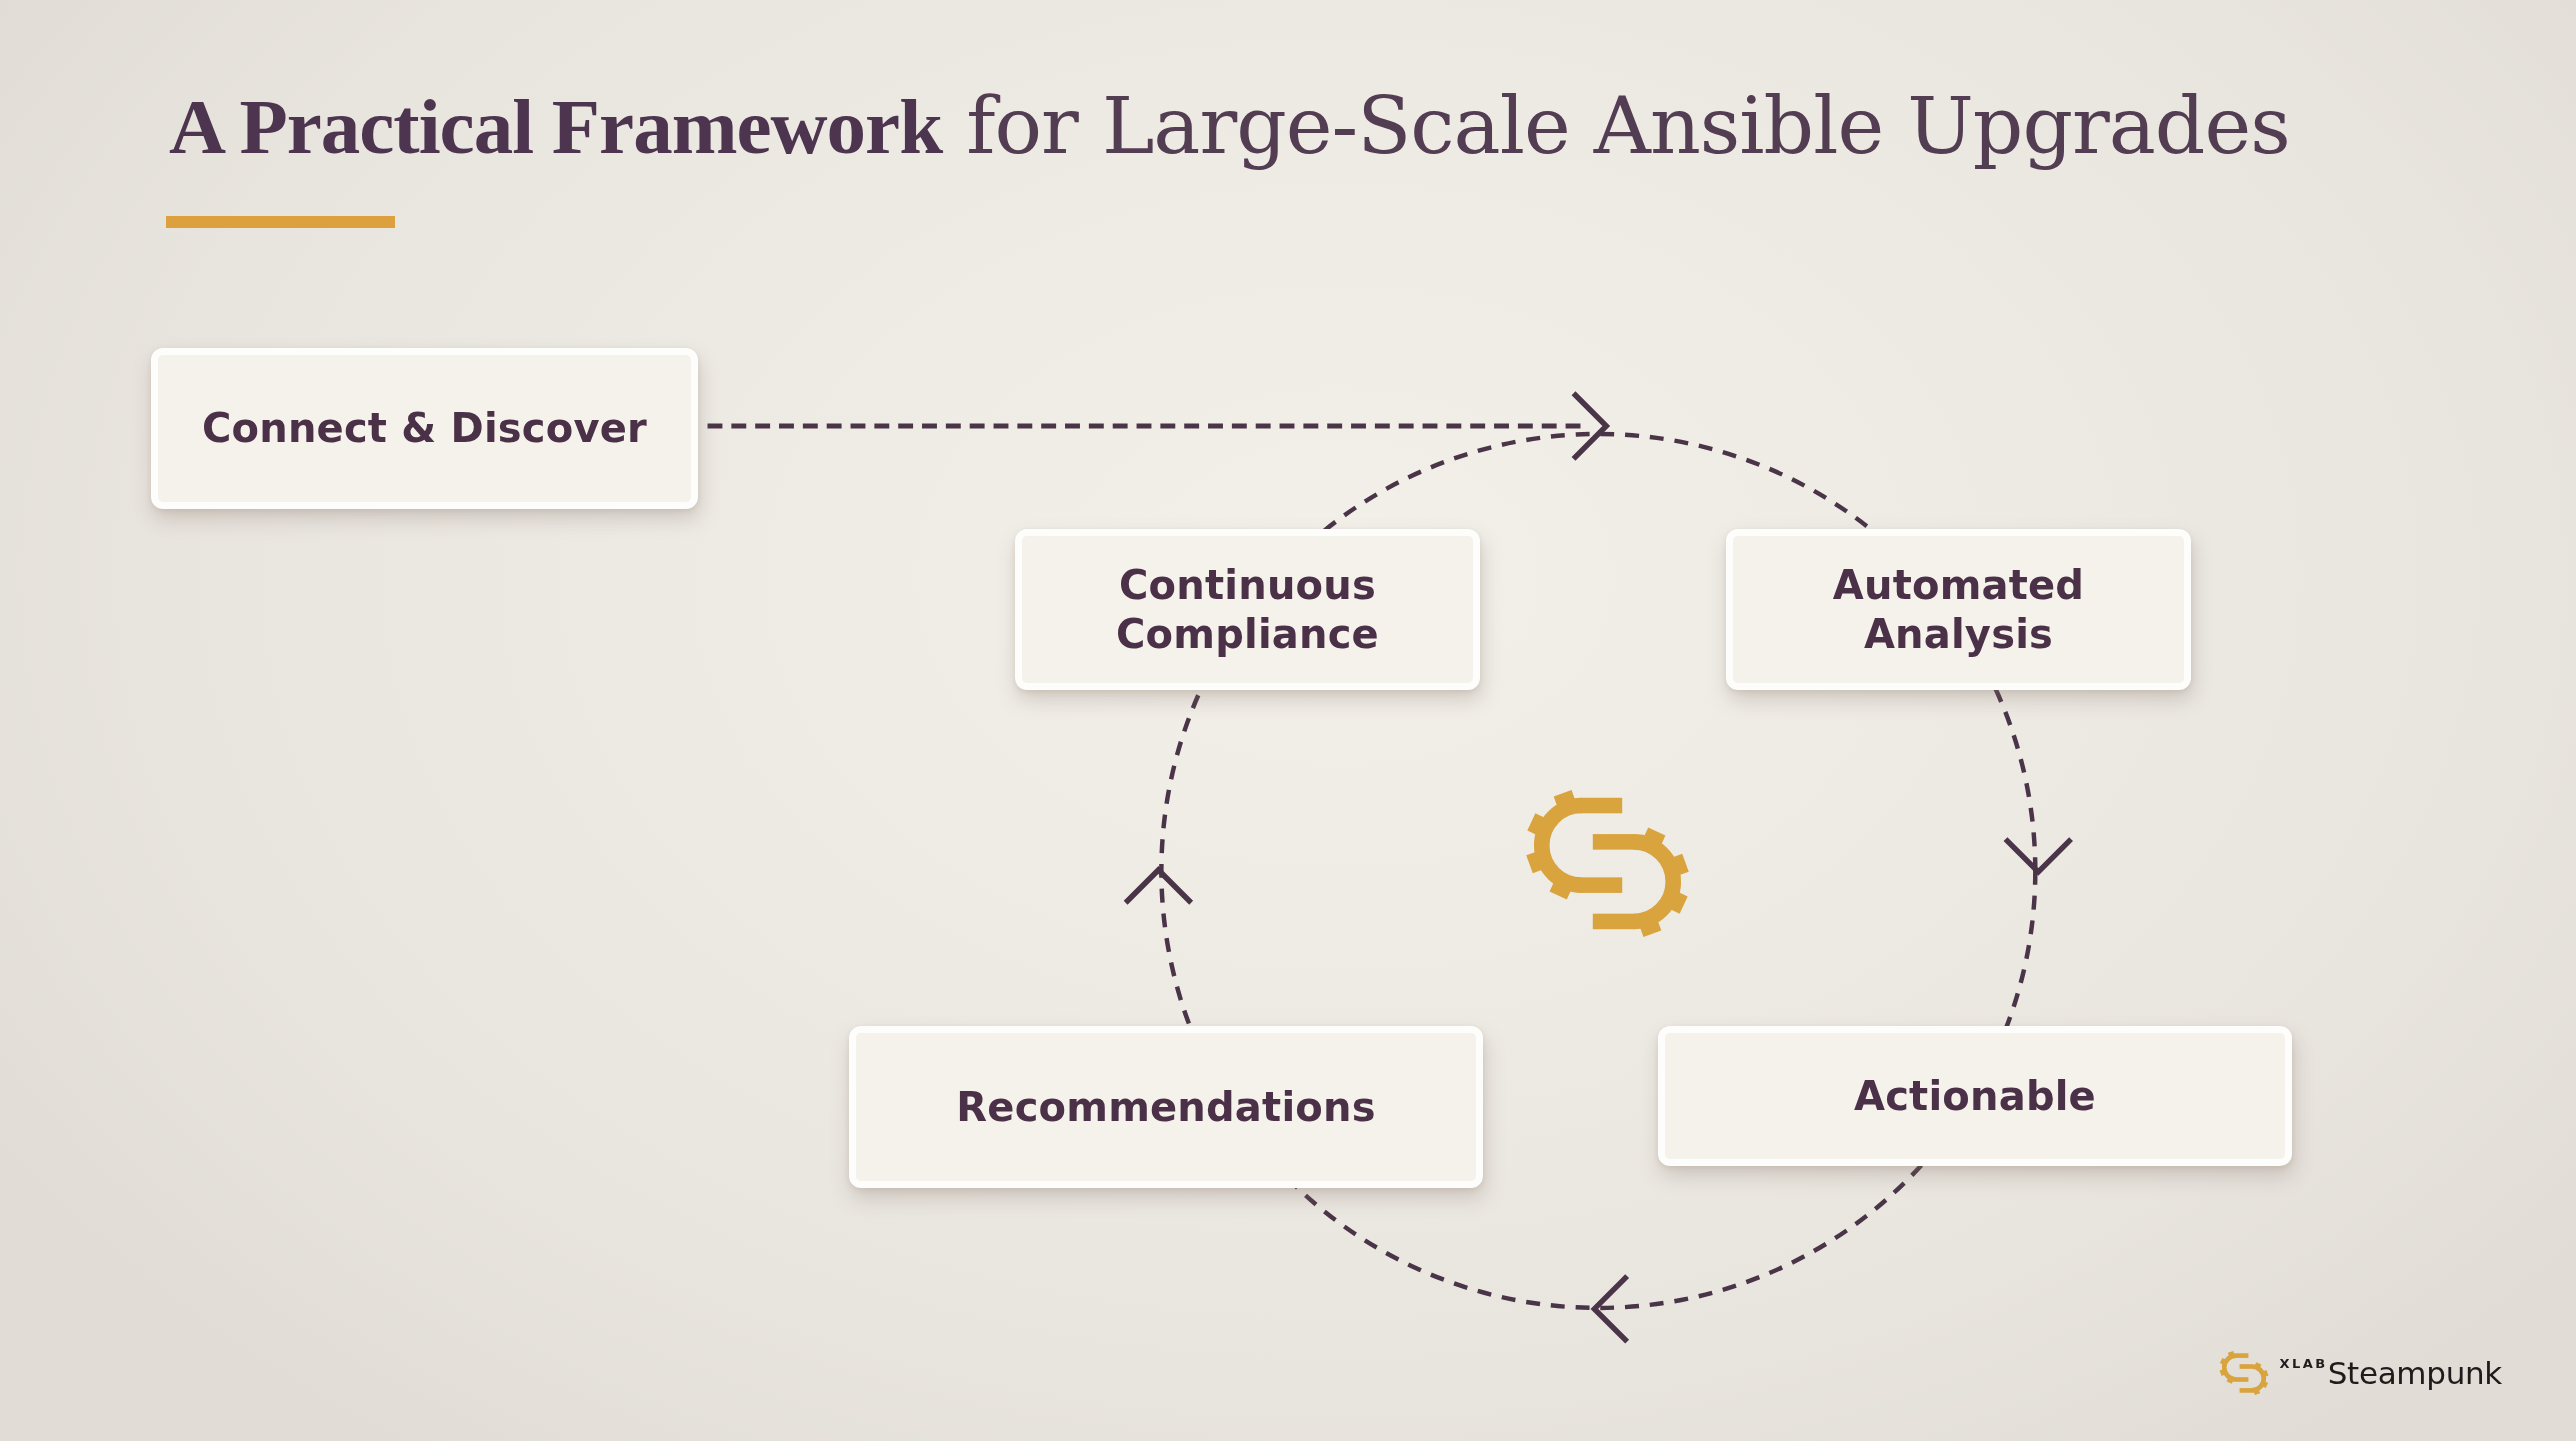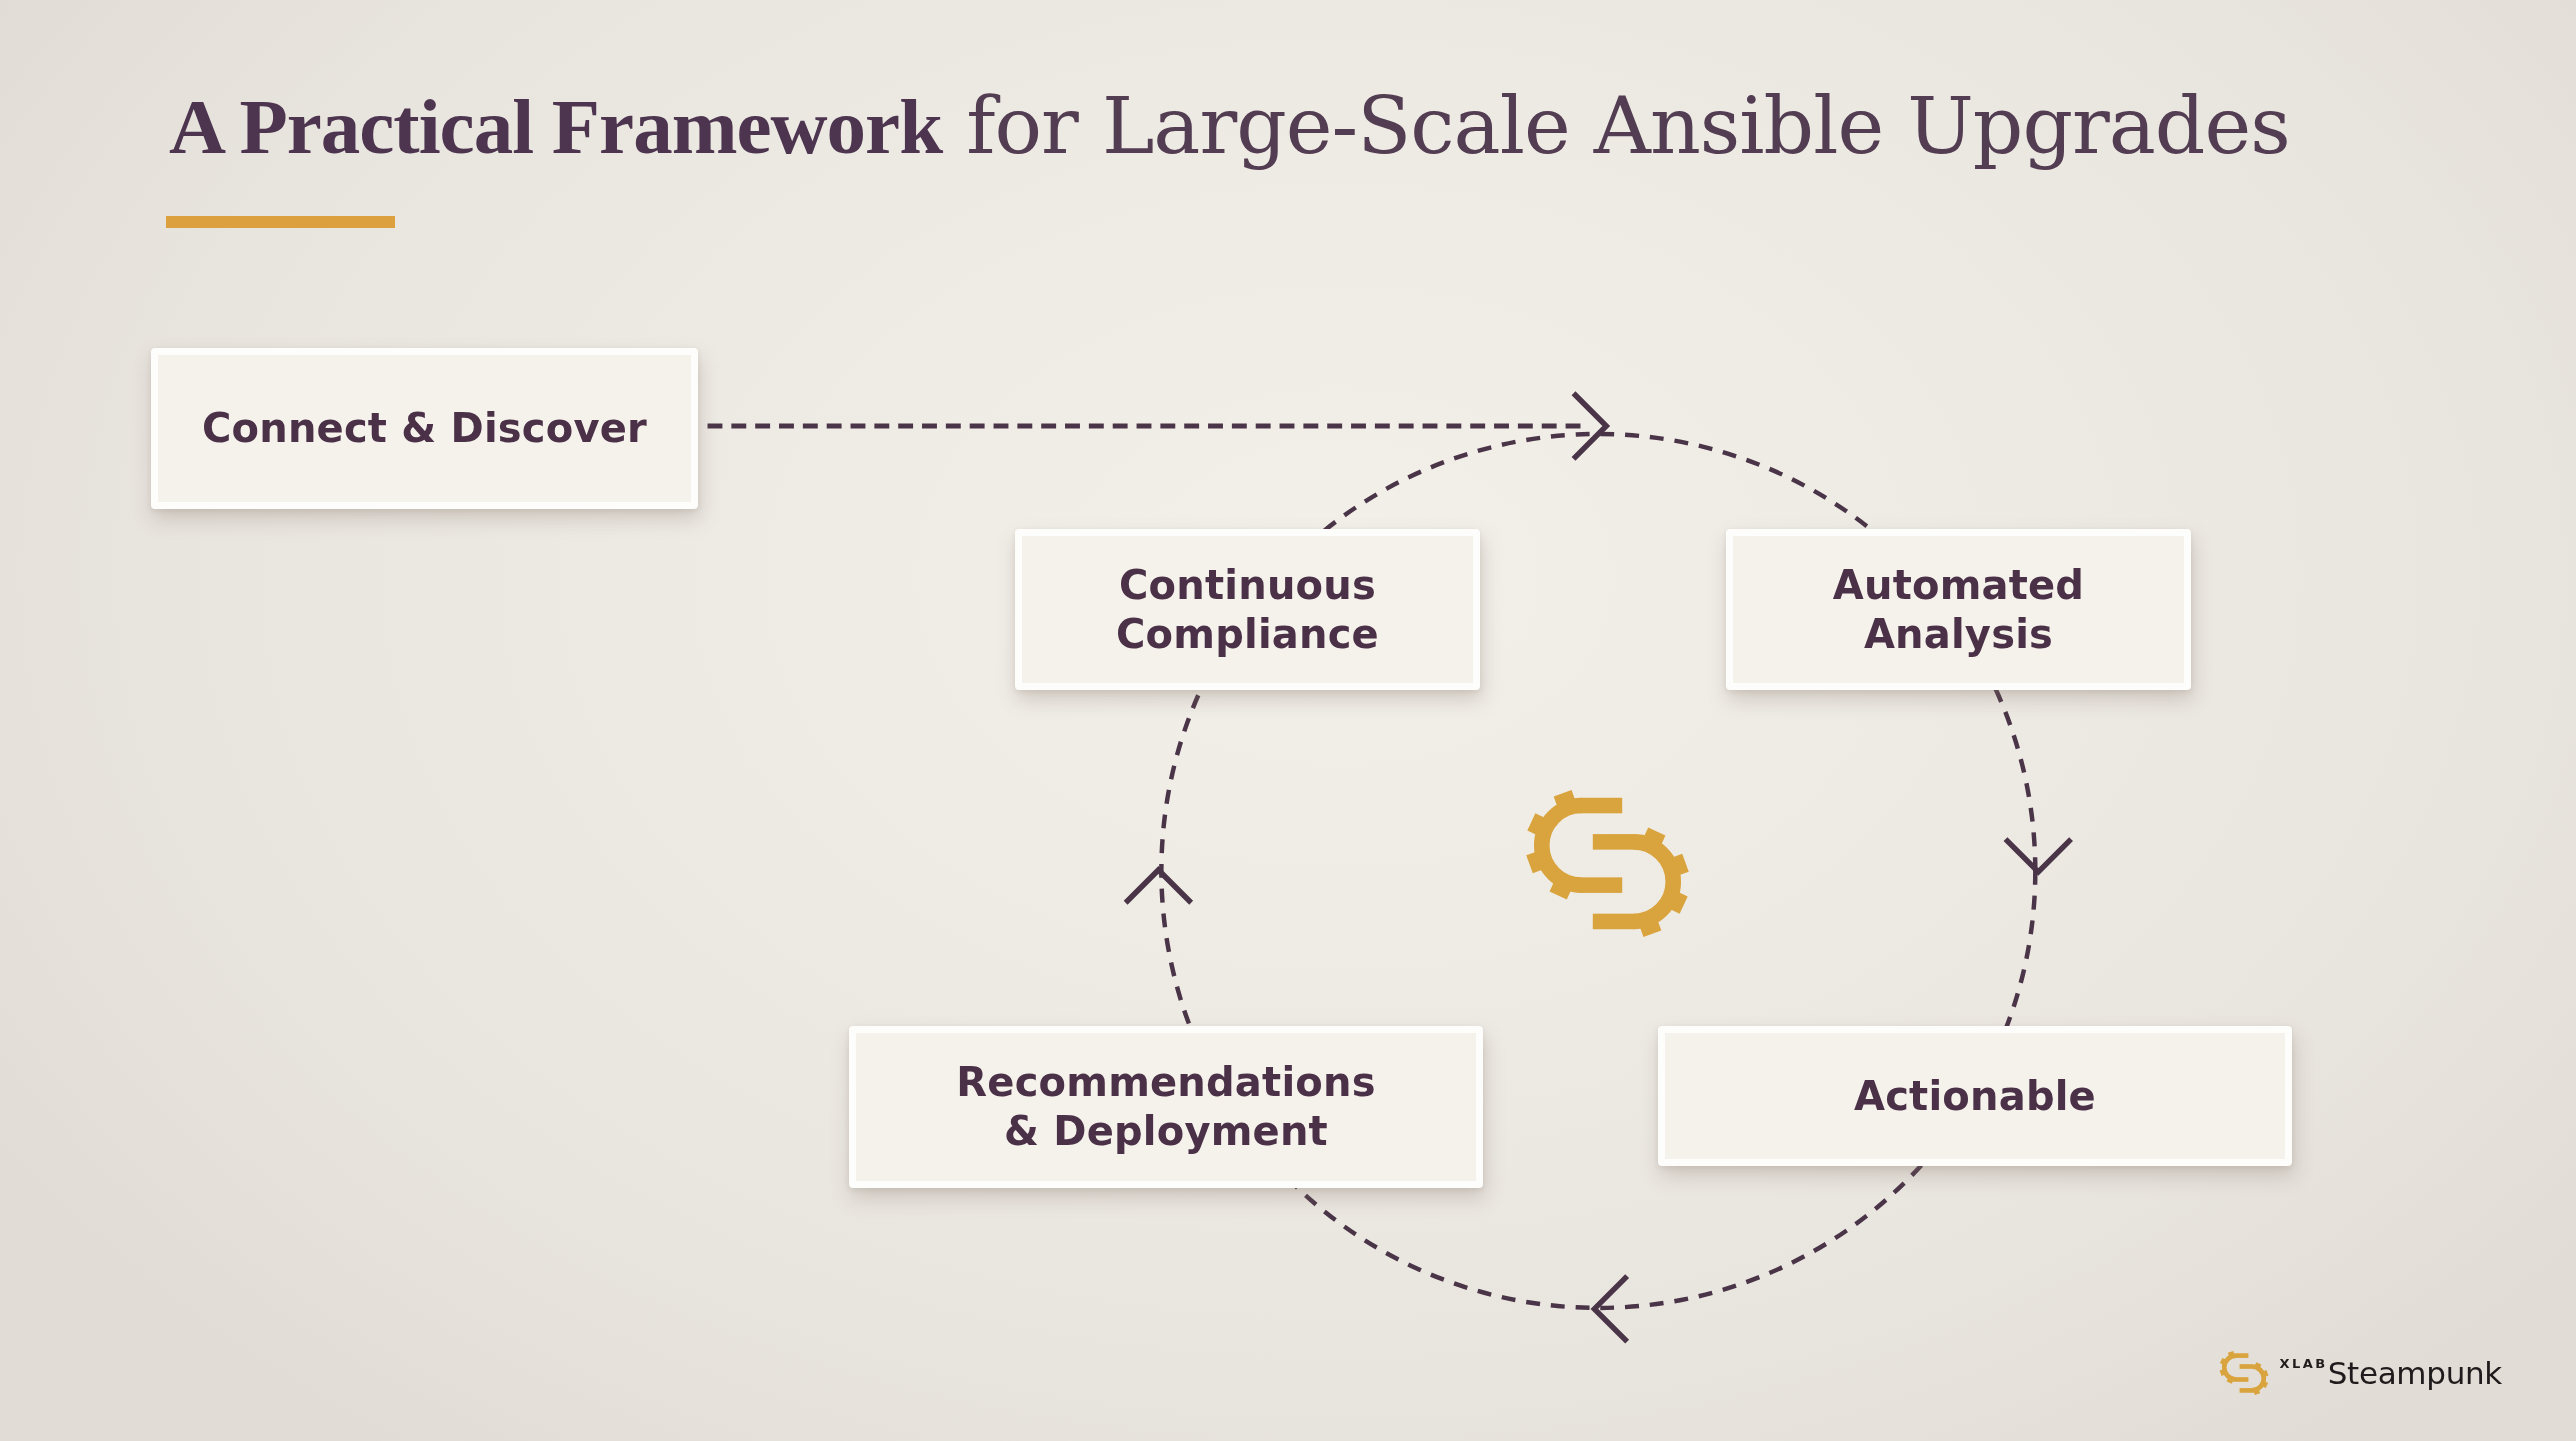--- a/index.html
+++ b/index.html
@@ -27,21 +27,21 @@
   }
 
   
   .flow{position:absolute;left:0;top:0;}
 
   
   .box{
     position:absolute;
     background:#f5f1eb;
     border:7px solid #fdfdfb;
-    border-radius:4px;
+    border-radius:12px;
     box-shadow:2px 10px 20px rgba(135,120,105,.30), 0 2px 5px rgba(135,120,105,.15);
     display:flex;flex-direction:column;align-items:center;justify-content:center;
     text-align:center;
     color:#4a3148;
     font-weight:700;
     font-size:40px;line-height:1.22;
     letter-spacing:0.2px;
     box-sizing:border-box;
   }
   .box-connect{left:151px;top:348px;width:547px;height:161px;}
@@ -99,21 +99,20 @@
     <span>Compliance</span>
   </div>
 
   <div class="box box-analysis">
     <span>Automated</span>
     <span>Analysis</span>
   </div>
 
   <div class="box box-implementation">
     <span>Recommendations</span>
-    <span>&amp; Deployment</span>
   </div>
 
   <div class="box box-recommendations">
     <span>Actionable</span>
   </div>
 
   <div class="center-gear">
     <svg width="173" height="177" viewBox="0 0 200 200">
       <defs>
         <g id="halfgear" fill="#d9a43e" stroke="none">

